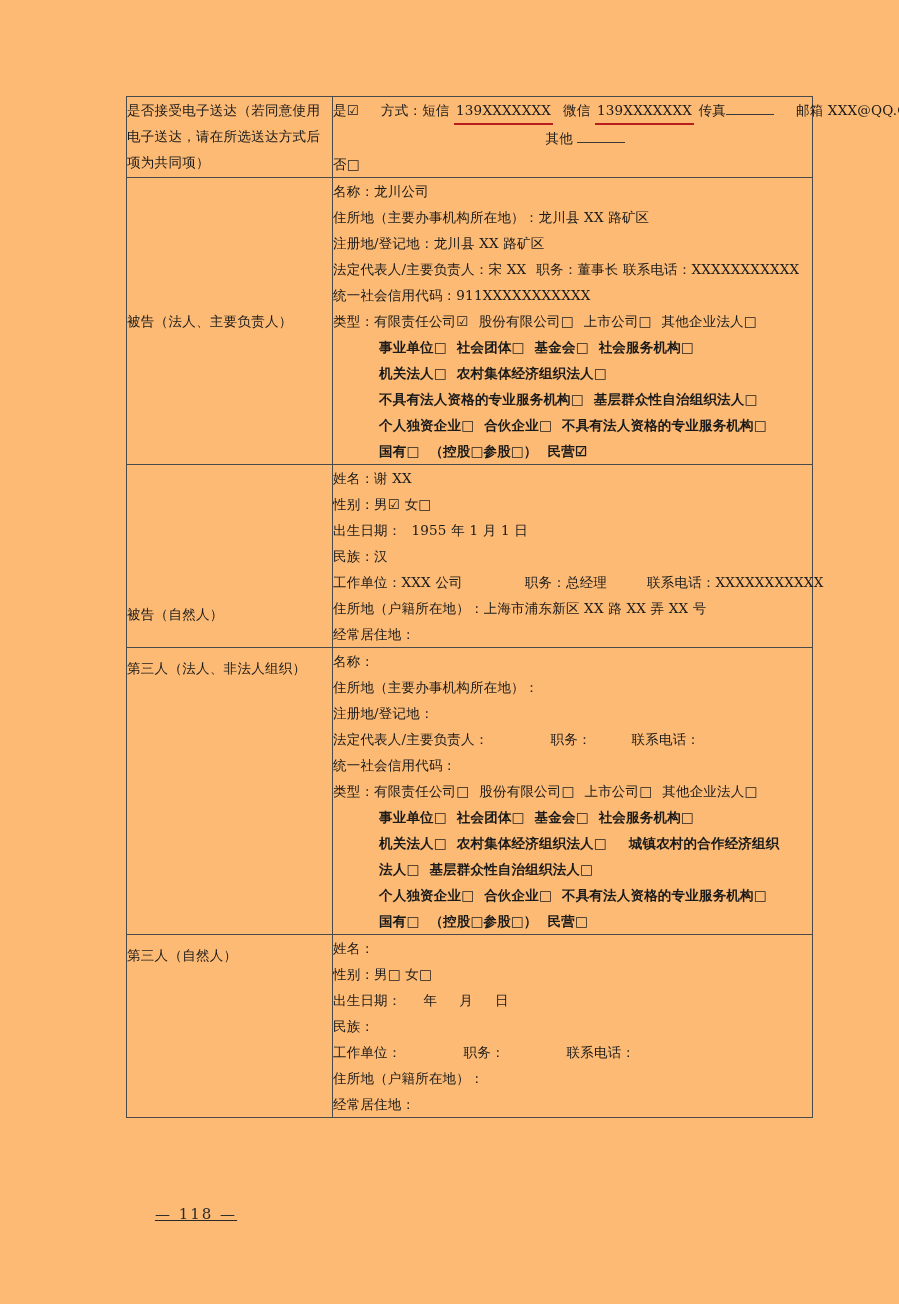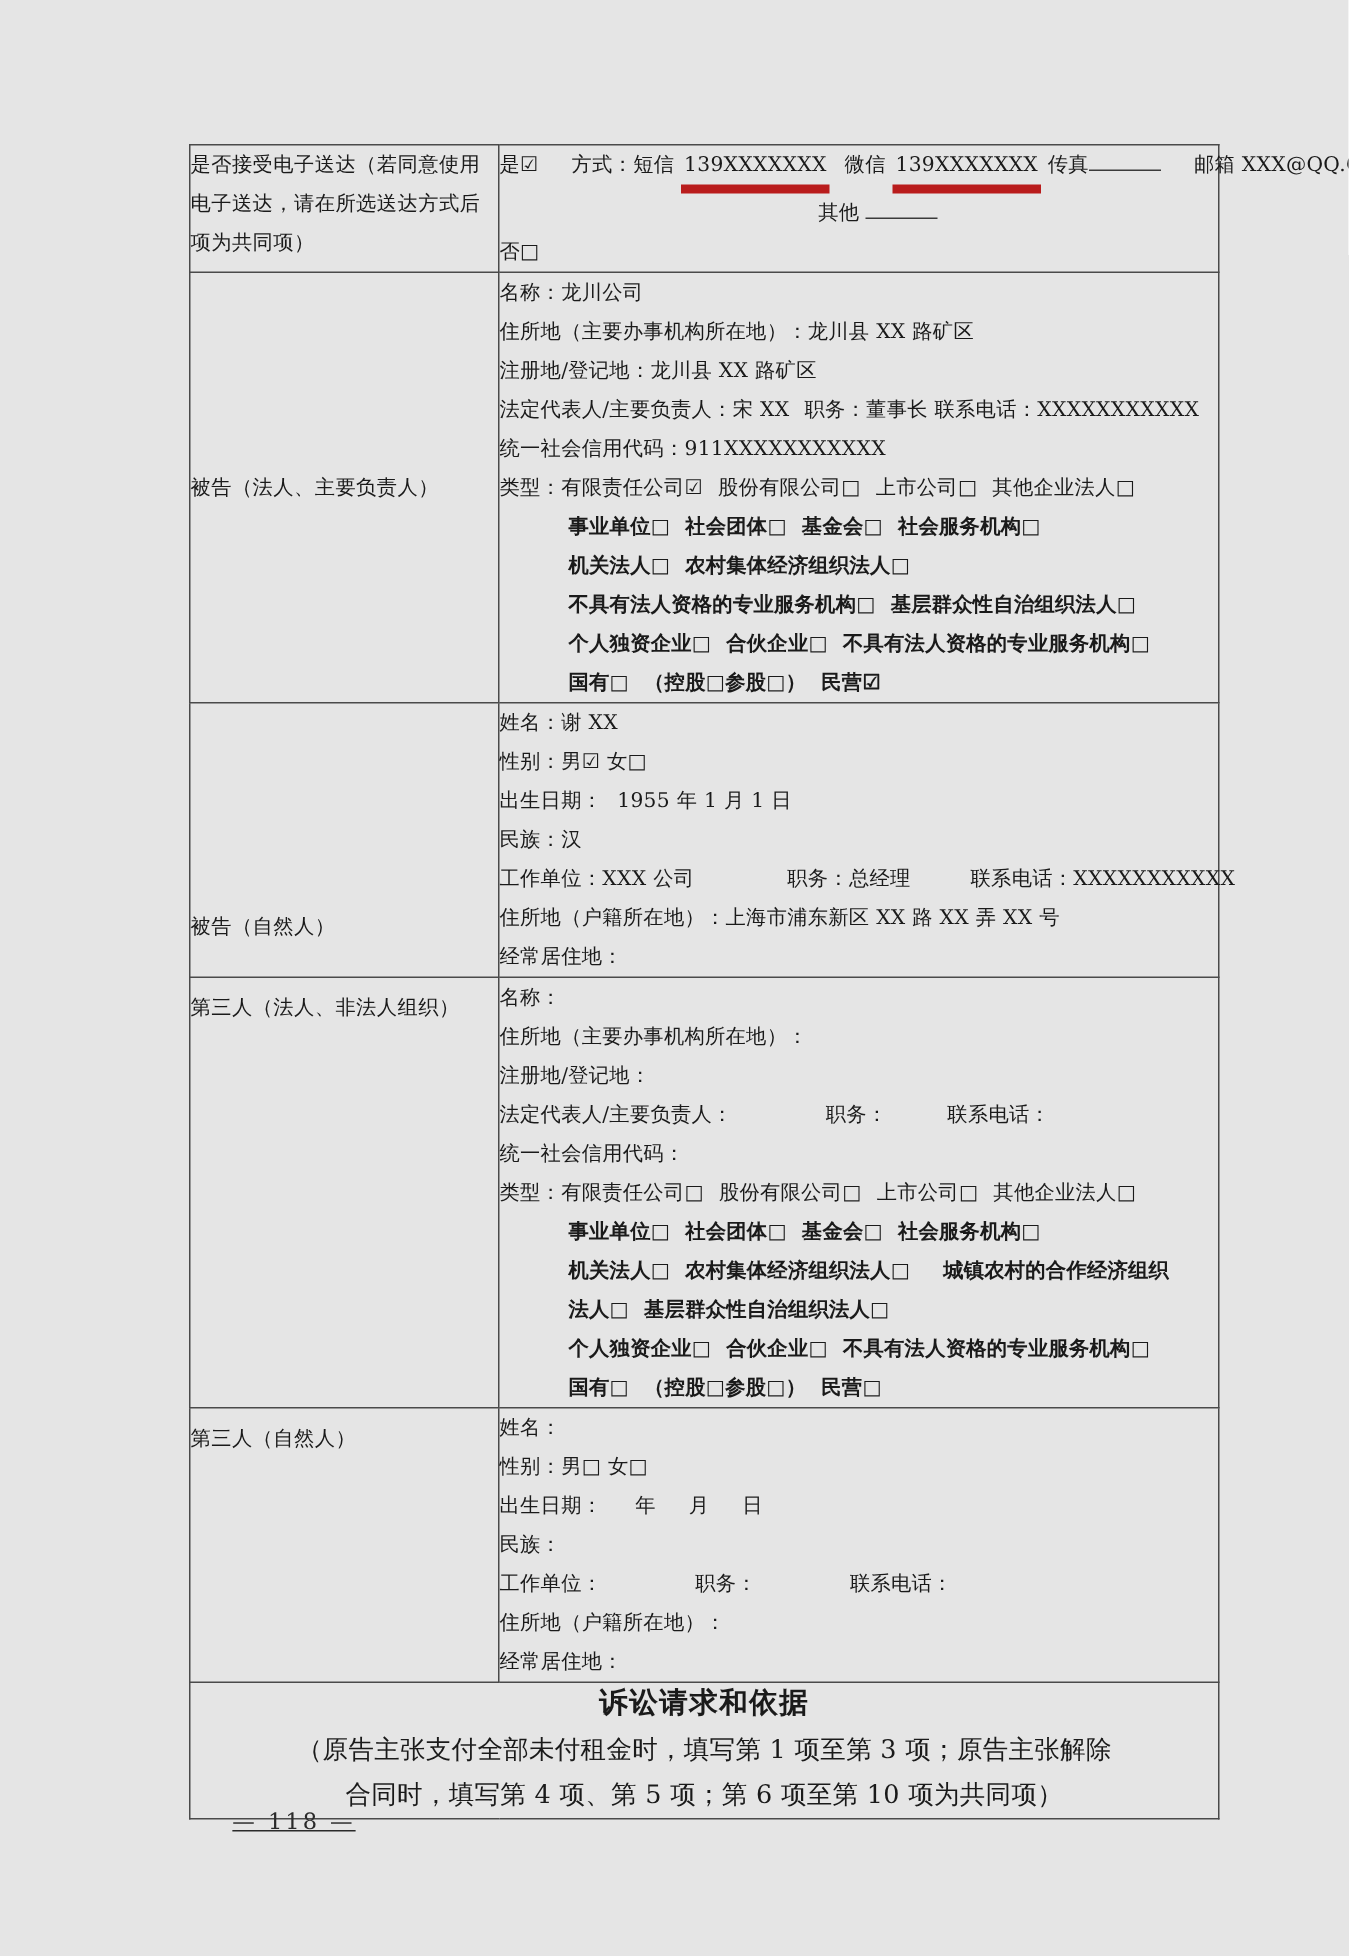--- a/index.html
+++ b/index.html
@@ -13,21 +13,21 @@
     position: relative;
     font-family: "DejaVu Serif", "Liberation Serif", serif;
     color: #1a1a1a;
     overflow: hidden;
   }
 
   
   .page {
     position: absolute;
     inset: 0;
-    background: #e5e5e5;
+    background: #fdba74;
   }
 
   .doc-table {
     position: absolute;
     left: 126px;
     top: 96px;
     width: 686px;
     border-collapse: collapse;
     table-layout: fixed;
   }
@@ -66,21 +66,21 @@
     letter-spacing: 0.2px;
   }
 
   .line {
     white-space: nowrap;
   }
   .indent1 { padding-left: 26px; text-align: center; }
   .indent2 { padding-left: 46px; font-weight: bold; }
 
   .uline {
-    border-bottom: 6px solid #b91c1c;
+    border-bottom: 2px solid #b91c1c;
     padding: 0 2px;
     display: inline-block;
     min-width: 10px;
   }
   .blank-short {
     display: inline-block;
     width: 48px;
     border-bottom: 1px solid #3a3a3a;
     height: 14px;
   }
@@ -284,26 +284,19 @@
           </div>
           <div class="line">
             <span>住所地（户籍所在地）：</span><span></span>
           </div>
           <div class="line">
             <span>经常居住地：</span><span></span>
           </div>
         </td>
       </tr>
 
-      <tr>
-        <td class="claims-cell" colspan="2">
-          <div class="claims-title">诉讼请求和依据</div>
-          <div class="claims-note">（原告主张支付全部未付租金时，填写第 1 项至第 3 项；原告主张解除</div>
-          <div class="claims-note">合同时，填写第 4 项、第 5 项；第 6 项至第 10 项为共同项）</div>
-        </td>
-      </tr>
 
     </tbody>
   </table>
 
   <div class="page-number">— 118 —</div>
 
 </div>
 
 </body></html>

